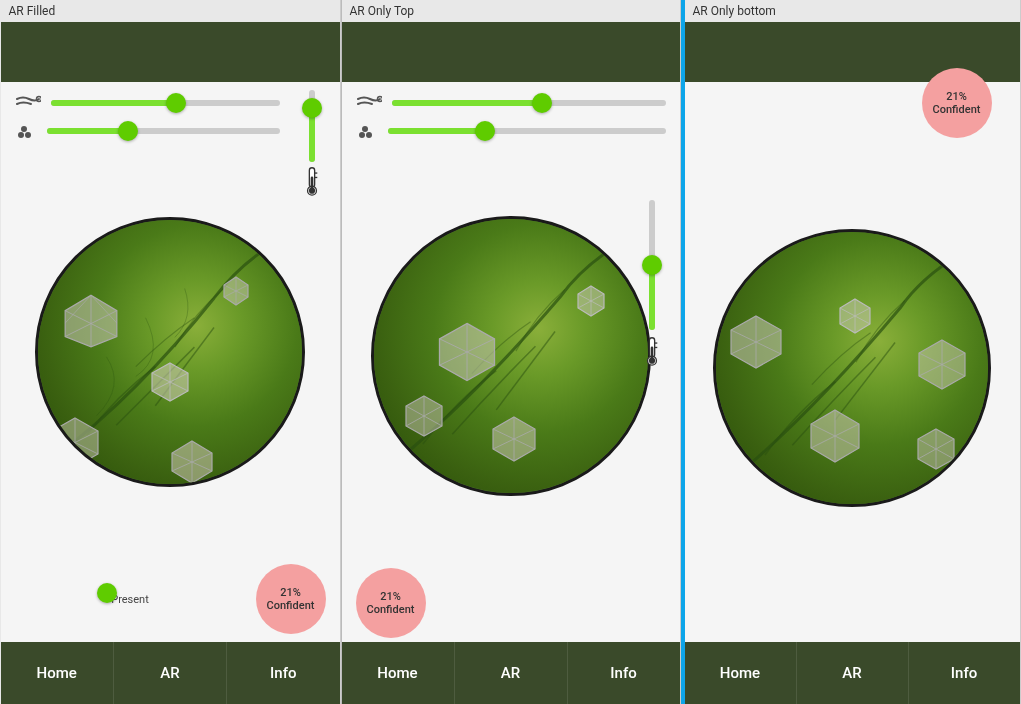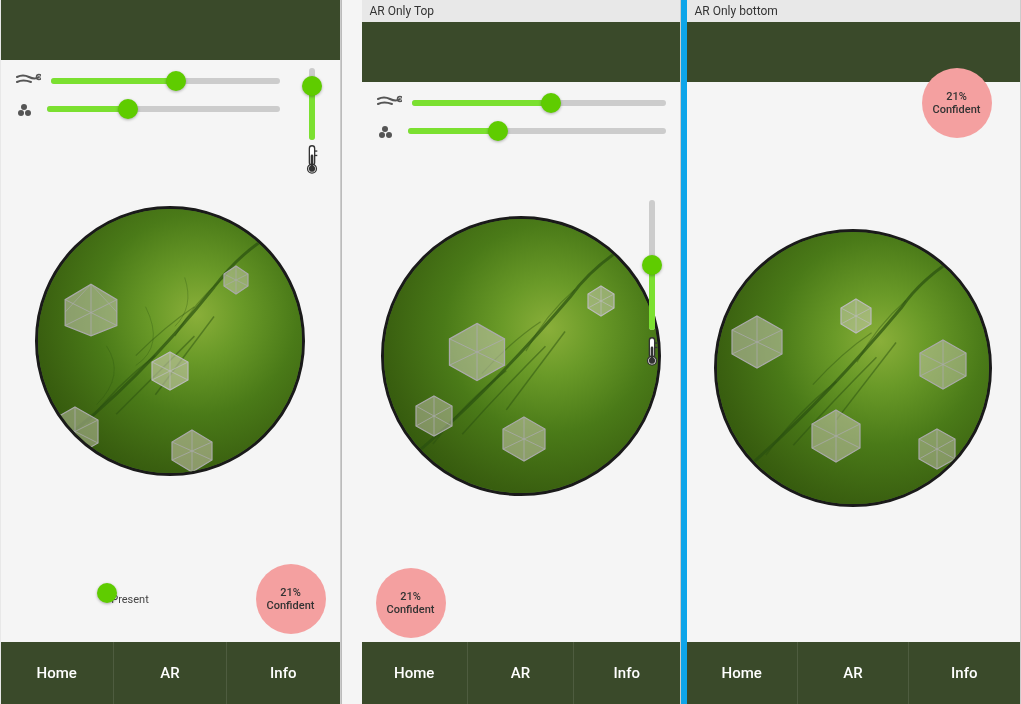--- a/index.html
+++ b/index.html
@@ -241,20 +241,23 @@
       top: 4px;
       font-size: 12px;
       color: #333;
     }
 
   </style>
 </head>
 <body>
 
 <div class="phone-panel">
+  <div class="panel-title-bar">
+    <span class="panel-title-text">AR Filled</span>
+  </div>
   <div class="dark-header"></div>
 
   <div class="controls-area" style="padding-right:60px;">
 
     <div class="control-row">
       <svg class="wind-svg" viewBox="0 0 26 22" fill="none">
         <path d="M2 7 Q8 4 14 7 Q20 10 24 7" stroke="#555" stroke-width="2" fill="none" stroke-linecap="round"></path>
         <path d="M2 12 Q8 9 16 12" stroke="#555" stroke-width="2" fill="none" stroke-linecap="round"></path>
         <circle cx="24" cy="7" r="2.5" stroke="#555" stroke-width="1.5" fill="none"></circle>
       </svg>
@@ -372,21 +375,21 @@
     <div class="confident-badge">21%<br>Confident</div>
   </div>
 
   <div class="nav-bar">
     <div class="nav-item">Home</div>
     <div class="nav-item">AR</div>
     <div class="nav-item">Info</div>
   </div>
 </div>
 
-<div class="phone-panel panel2" style="border-left:1px solid #bbb;padding-left:20px;">
+<div class="phone-panel panel2" style="border-left:1px solid #bbb;">
   <div class="panel-title-bar">
     <span class="panel-title-text">AR Only Top</span>
   </div>
   <div class="dark-header"></div>
 
   <div class="controls-area" style="padding-right:14px;">
     <div class="control-row">
       <svg class="wind-svg" viewBox="0 0 26 22" fill="none">
         <path d="M2 7 Q8 4 14 7 Q20 10 24 7" stroke="#555" stroke-width="2" fill="none" stroke-linecap="round"></path>
         <path d="M2 12 Q8 9 16 12" stroke="#555" stroke-width="2" fill="none" stroke-linecap="round"></path>
@@ -478,21 +481,21 @@
     <div class="confident-badge">21%<br>Confident</div>
   </div>
 
   <div class="nav-bar">
     <div class="nav-item">Home</div>
     <div class="nav-item">AR</div>
     <div class="nav-item">Info</div>
   </div>
 </div>
 
-<div class="phone-panel panel3" style="border-left:6px solid #0ea5e9;">
+<div class="phone-panel panel3" style="border-left:4px solid #0ea5e9;">
   <div class="panel-title-bar">
     <span class="panel-title-text">AR Only bottom</span>
   </div>
   <div class="dark-header"></div>
 
   <div style="position:absolute; right:28px; top:68px; z-index:10;">
     <div class="confident-badge">21%<br>Confident</div>
   </div>
 
   <div class="leaf-circle-container" style="margin-top:12px;">

